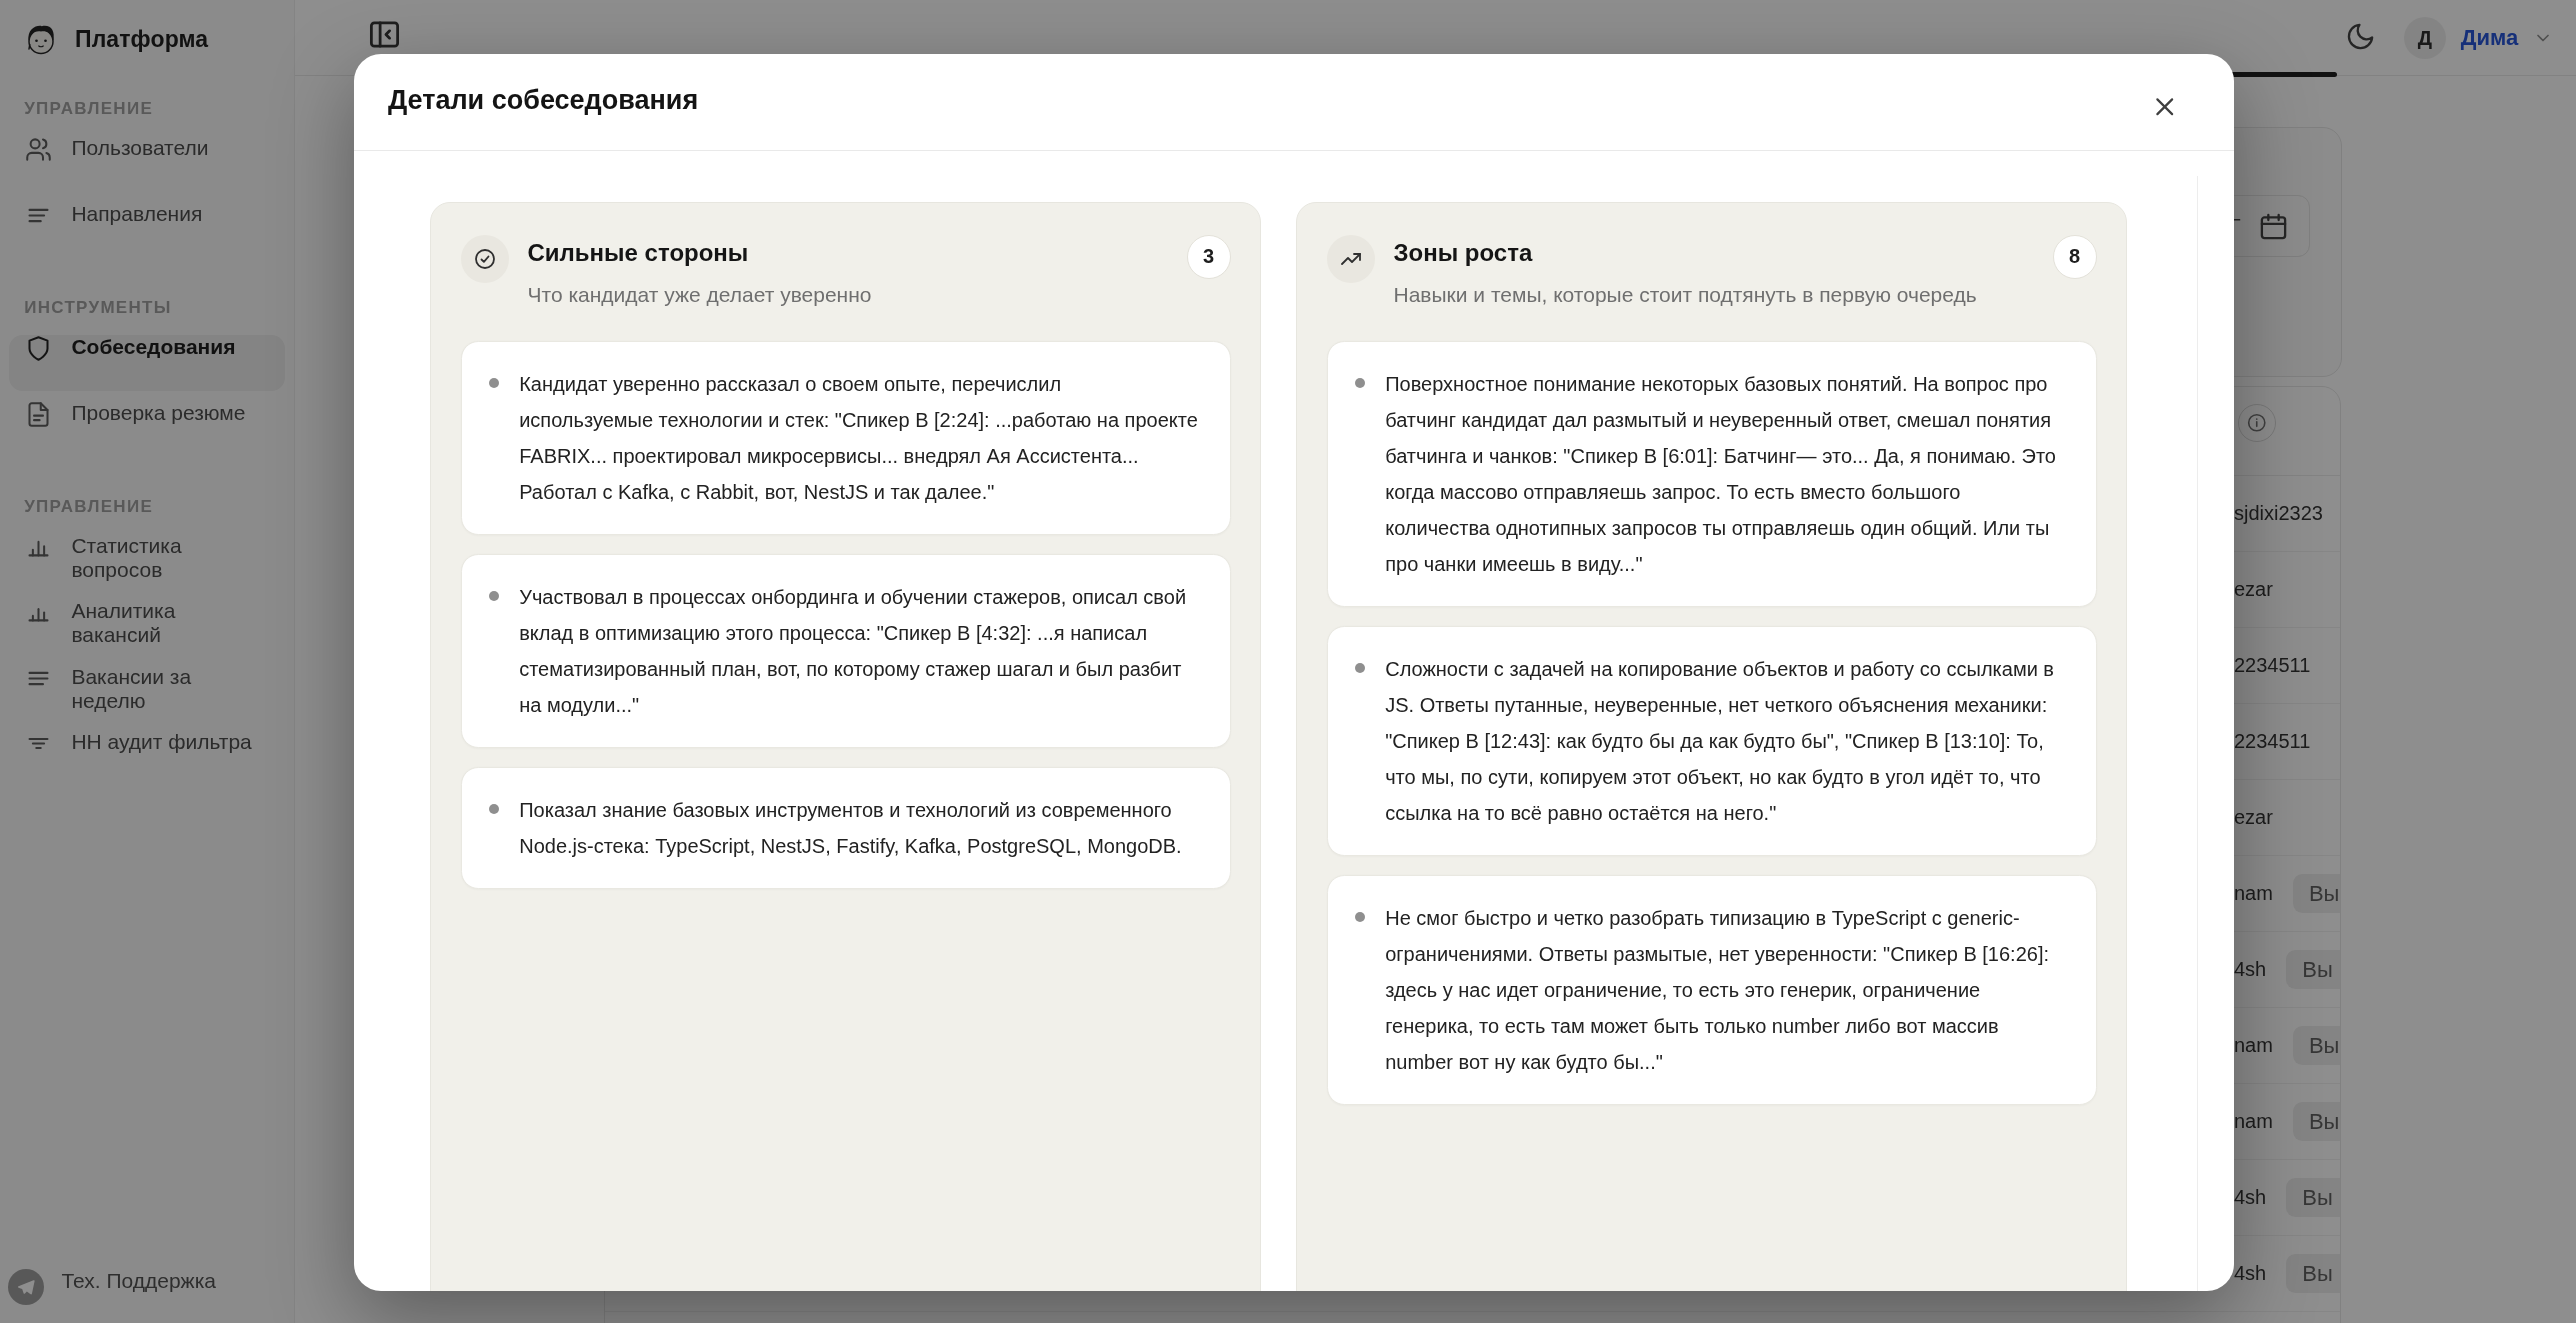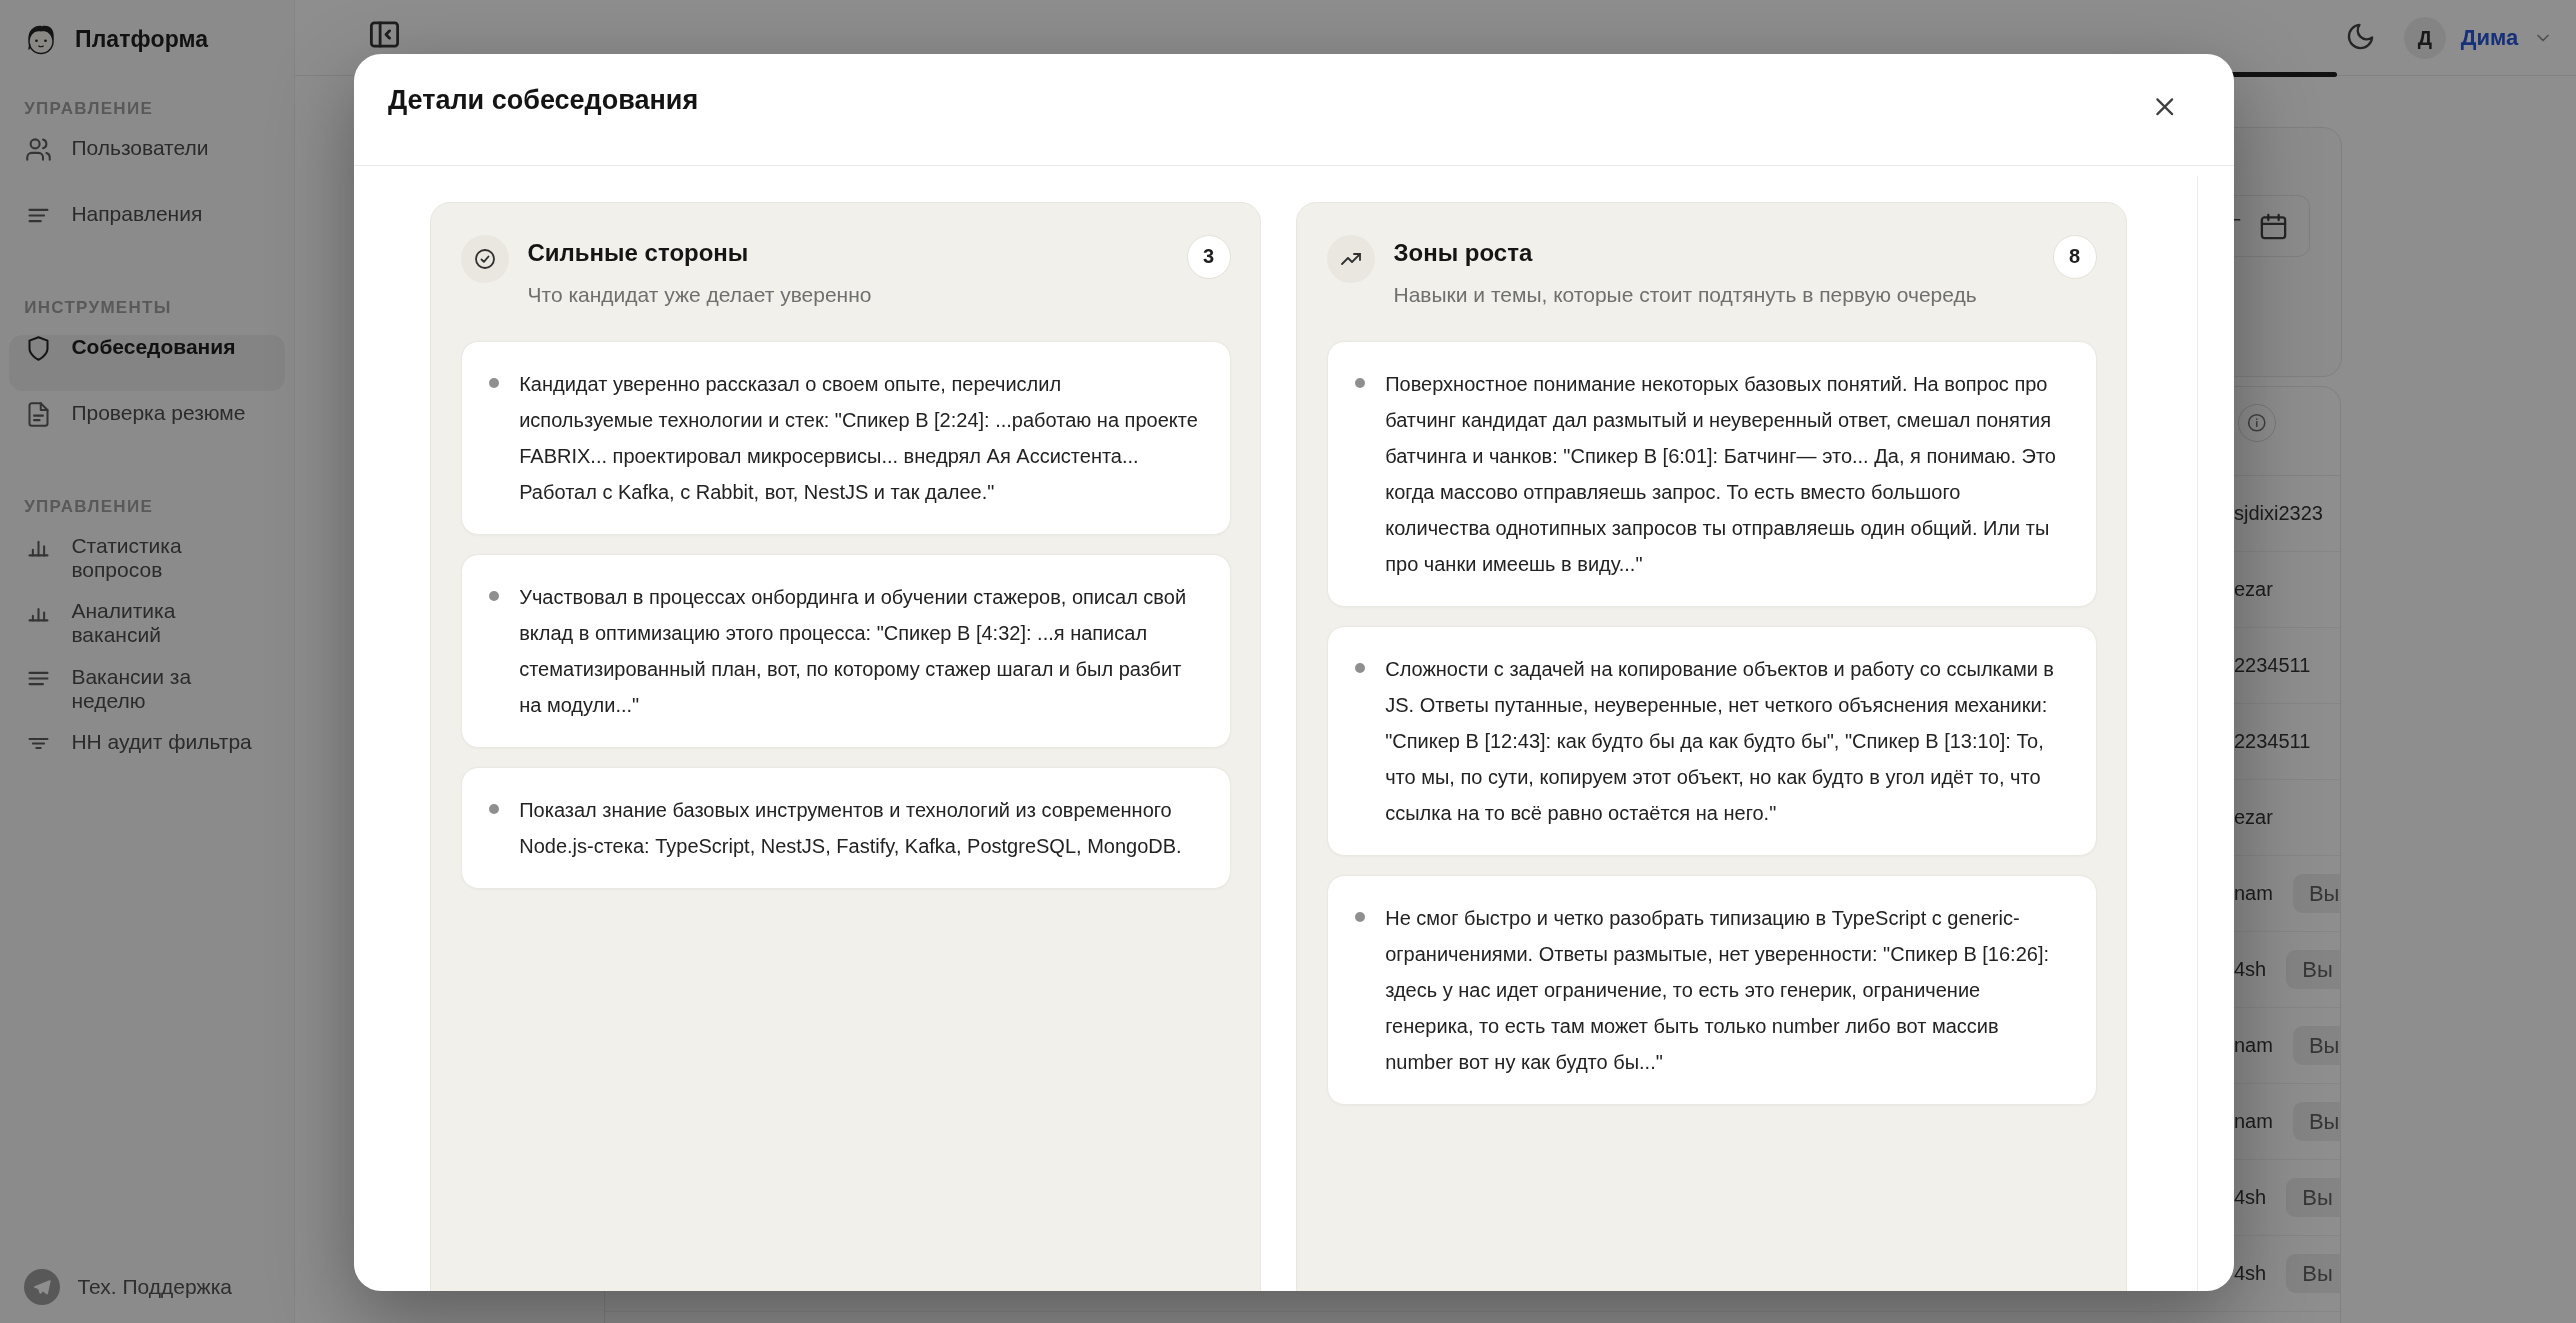--- a/index.html
+++ b/index.html
@@ -10,21 +10,21 @@
   .sidebar { position:absolute; left:0; top:0; width:295px; height:100%; background:#fafafa; border-right:0.7px solid #ececec; z-index:1; }
   .brand { display:flex; align-items:center; gap:16px; margin:20px 0 0 23px; height:39px; }
   .brand-avatar { width:36px; height:36px; flex:none; }
   .brand-name { font-size:23px; font-weight:700; color:#161616; letter-spacing:0.1px; }
   .nav { padding:0 9.4px; }
   .section-label { margin:40px 14.8px 17.4px; font-size:17px; font-weight:600; letter-spacing:1.3px; color:#9b9b9b; }
   .nav-item { height:56px; margin-bottom:9.4px; display:flex; align-items:flex-start; gap:19px; padding:0 16px; border-radius:13.4px; font-size:21px; color:#454545; cursor:pointer; }
   .nav-item svg { width:27px; height:27px; flex:none; stroke:#555; }
   .nav-item.active { background:#ececec; color:#131313; font-weight:600; }
   .nav-item.active svg { stroke:#1a1a1a; }
-  .support { position:absolute; left:24px; bottom:19px; display:flex; align-items:center; gap:17.4px; }
+  .support { position:absolute; left:8px; bottom:19px; display:flex; gap:17.4px; }
   .support-icon { width:36px; height:36px; border-radius:50%; background:#9a9a9a; display:grid; place-items:center; }
   .support-label { font-size:21px; color:#4a4a4a; }
 
   
   .main { position:absolute; left:295px; top:0; right:0; bottom:0; background:#fff; z-index:1; }
   .topbar { position:relative; height:76px; border-bottom:0.7px solid #e8e8e8; }
   .collapse-btn { position:absolute; left:70px; top:17.4px; width:38px; height:38px; background:none; border:none; cursor:pointer; }
   .collapse-btn svg { width:35px; height:35px; stroke:#2c2c2c; }
   .topbar-right { position:absolute; right:23px; top:0; height:76px; display:flex; align-items:center; gap:25.5px; }
   .theme-btn { background:none; border:none; cursor:pointer; width:35px; height:35px; }
@@ -44,21 +44,21 @@
   .info-btn { position:absolute; right:64px; top:17px; width:38px; height:38px; border-radius:50%; border:0.7px solid #d9d9d9; background:#fff; display:grid; place-items:center; cursor:pointer; }
   .info-btn svg { width:21.5px; height:21.5px; stroke:#6d6d6d; }
   .bg-row { height:76px; border-bottom:0.7px solid #f0f0f0; display:flex; align-items:center; gap:20px; padding-left:1629px; font-size:20px; color:#2b2b2b; white-space:nowrap; }
   .vy-badge { background:#ececec; border-radius:9.4px; padding:6.7px 16px; font-size:22px; color:#5a5a5a; }
 
   
   .overlay { position:absolute; inset:0; background:rgba(15,15,15,0.47); z-index:5; }
 
   
   .modal { position:absolute; left:354px; top:54px; width:1880px; height:1237px; background:#fff; border-radius:27px; z-index:10; box-shadow:0 27px 81px rgba(0,0,0,.35); overflow:hidden; }
-  .modal-header { position:relative; height:112px; padding:31px 0 0 34px; border-bottom:0.7px solid #e9e9e9; }
+  .modal-header { position:relative; height:97px; padding:31px 0 0 34px; border-bottom:0.7px solid #e9e9e9; }
   .modal-title { font-size:27px; font-weight:650; color:#141414; }
   .modal-subtitle { margin-top:14.8px; font-size:21px; color:#727272; }
   .modal-close { position:absolute; right:50px; top:35px; width:38px; height:38px; background:none; border:none; cursor:pointer; }
   .modal-close svg { width:29.5px; height:29.5px; stroke:#3f3f3f; }
   .modal-vline { position:absolute; right:36px; top:122px; bottom:0; width:0.7px; background:#ededed; }
 
   .modal-body { position:absolute; left:0; right:0; top:122px; bottom:0; padding:25.5px 107px 0 76px; display:flex; gap:35px; overflow:hidden; }
   .card { flex:1; height:calc(100% + 81px); background:#f1f0ea; border:0.7px solid #e7e6df; border-radius:20px; padding:32px 29.5px; }
   .card-header { display:flex; align-items:flex-start; gap:19px; margin-bottom:34px; }
   .card-icon { width:48px; height:48px; border-radius:50%; background:#e9e7e0; display:grid; place-items:center; flex:none; }

